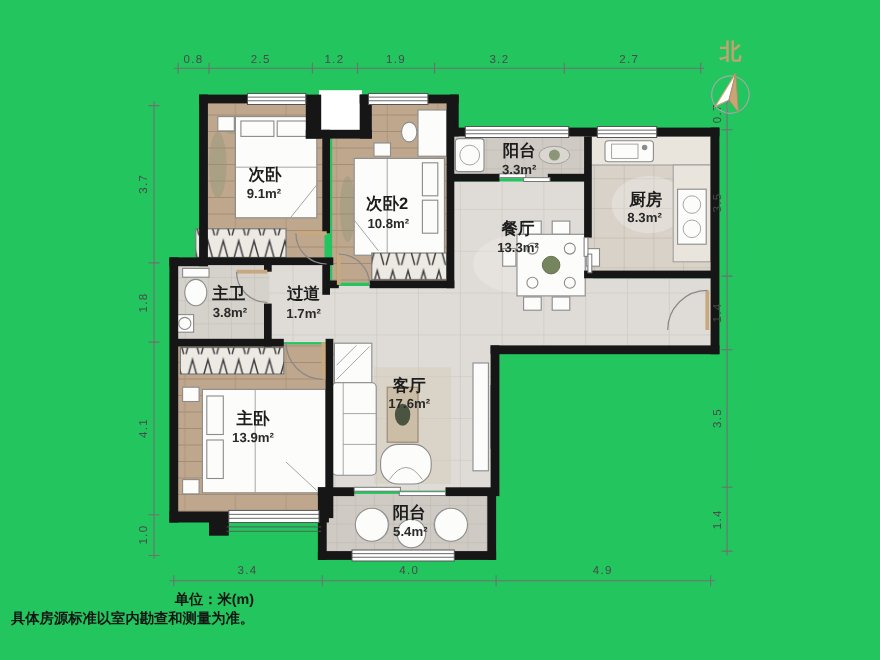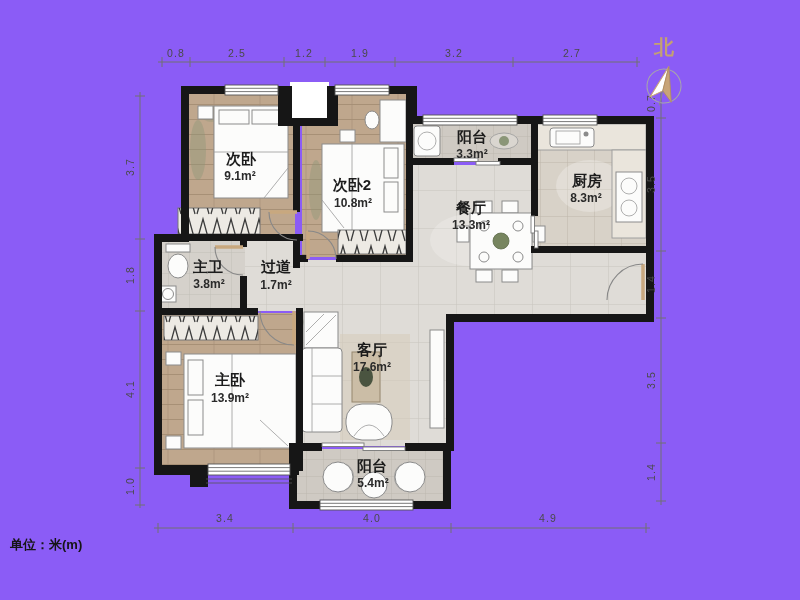--- a/index.html
+++ b/index.html
@@ -1,17 +1,17 @@
 <!DOCTYPE html>
 <html><head>
 <meta charset="utf-8">
 <style>
   html,body{margin:0;padding:0;background:#fff;width:800px;height:600px;overflow:hidden;
     font-family:"Liberation Sans","DejaVu Sans",sans-serif;}
-  .stage{position:relative;width:800px;height:600px;background:#8b5cf6;}
+  .stage{position:relative;width:800px;height:600px;background:#22c55e;}
   svg{position:absolute;left:0;top:0;}
   svg text{user-select:none;}
   .rn{font-size:15px;font-weight:700;fill:#1c1c1c;text-anchor:middle;}
   .ra{font-size:12px;font-weight:600;fill:#2a2a2a;text-anchor:middle;}
   .dim{font-size:10.5px;fill:#4a4a4a;letter-spacing:1.2px;text-anchor:middle;}
   .dimline{stroke:#707070;stroke-width:1;fill:none;}
   .furn{fill:#fcfcfb;stroke:#8b8b8b;stroke-width:1;}
   .furnln{stroke:#9a9a9a;stroke-width:0.8;fill:none;}
   .counter{fill:#eae5dc;stroke:#9a9a9a;stroke-width:0.9;}
   .win{fill:#ffffff;stroke:#555;stroke-width:0.9;}
@@ -380,14 +380,15 @@
       <circle cx="664" cy="86" r="17" fill="none" stroke="#a8a8a8" stroke-width="1"></circle>
       <path d="M664,66 L653,100 L664,91 Z" fill="#ffffff" stroke="#c8a477" stroke-width="1"></path>
       <path d="M664,66 L675,100 L664,91 Z" stroke="#b08d62" stroke-width="0.8" fill="#c8a477"></path>
       <path d="M664,91 V106" stroke="#8a8a8a" stroke-width="0.9"></path>
     </g>
   </g>
 </svg>
 
 <div class="notes">
   <div>单位：米(m)</div>
+  <div>具体房源标准以室内勘查和测量为准。</div>
 </div>
 </div>
 
 </body></html>

